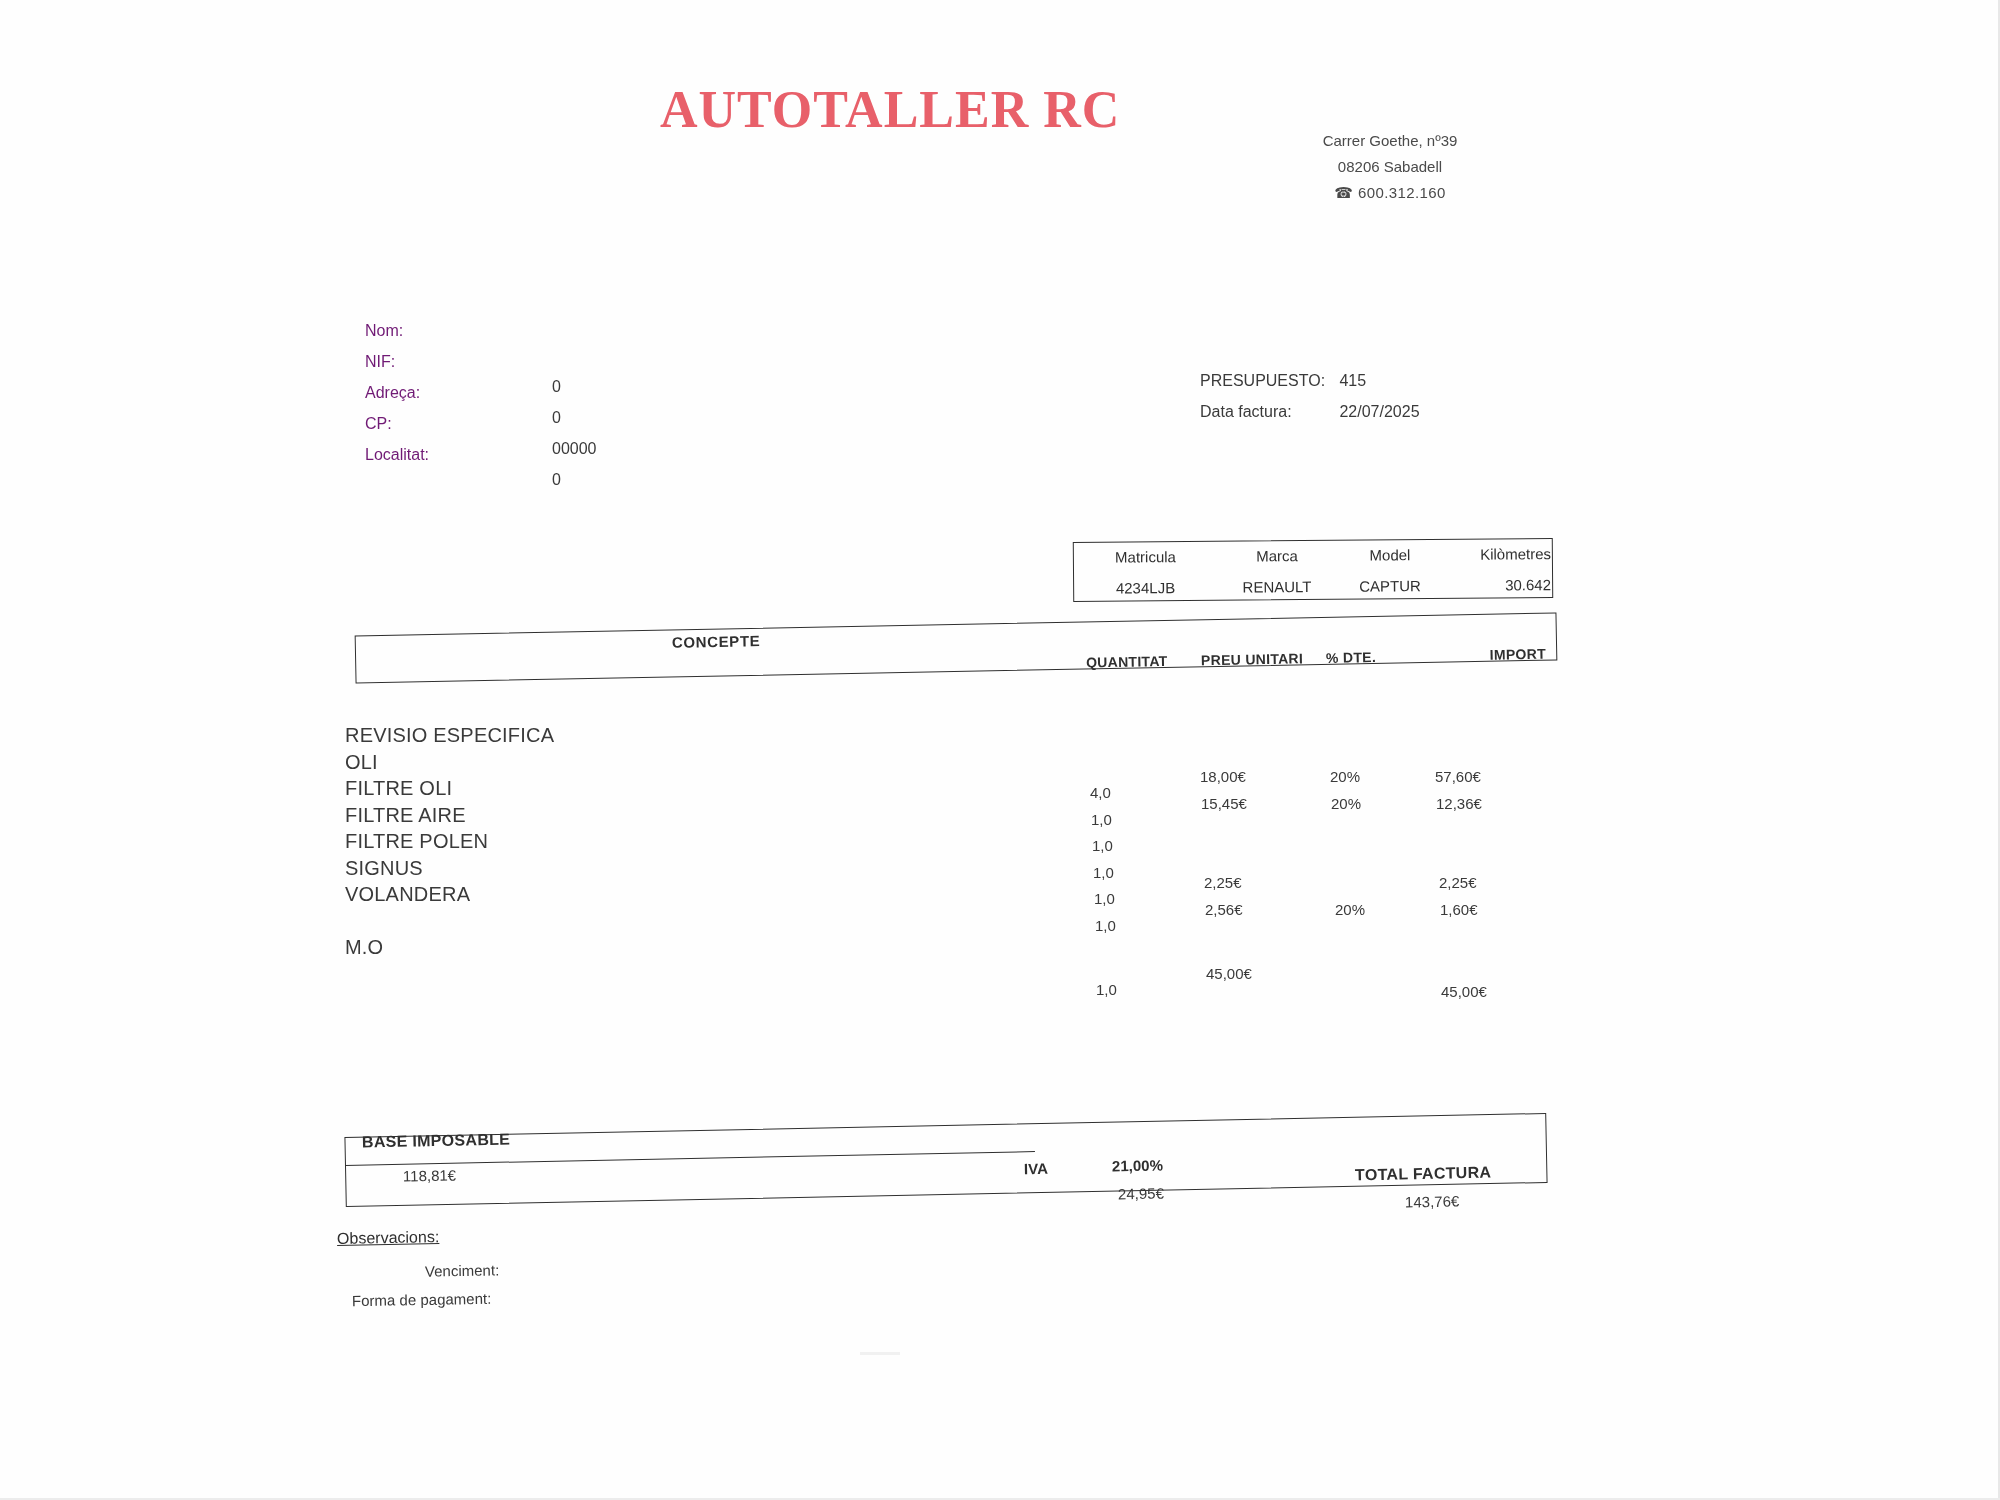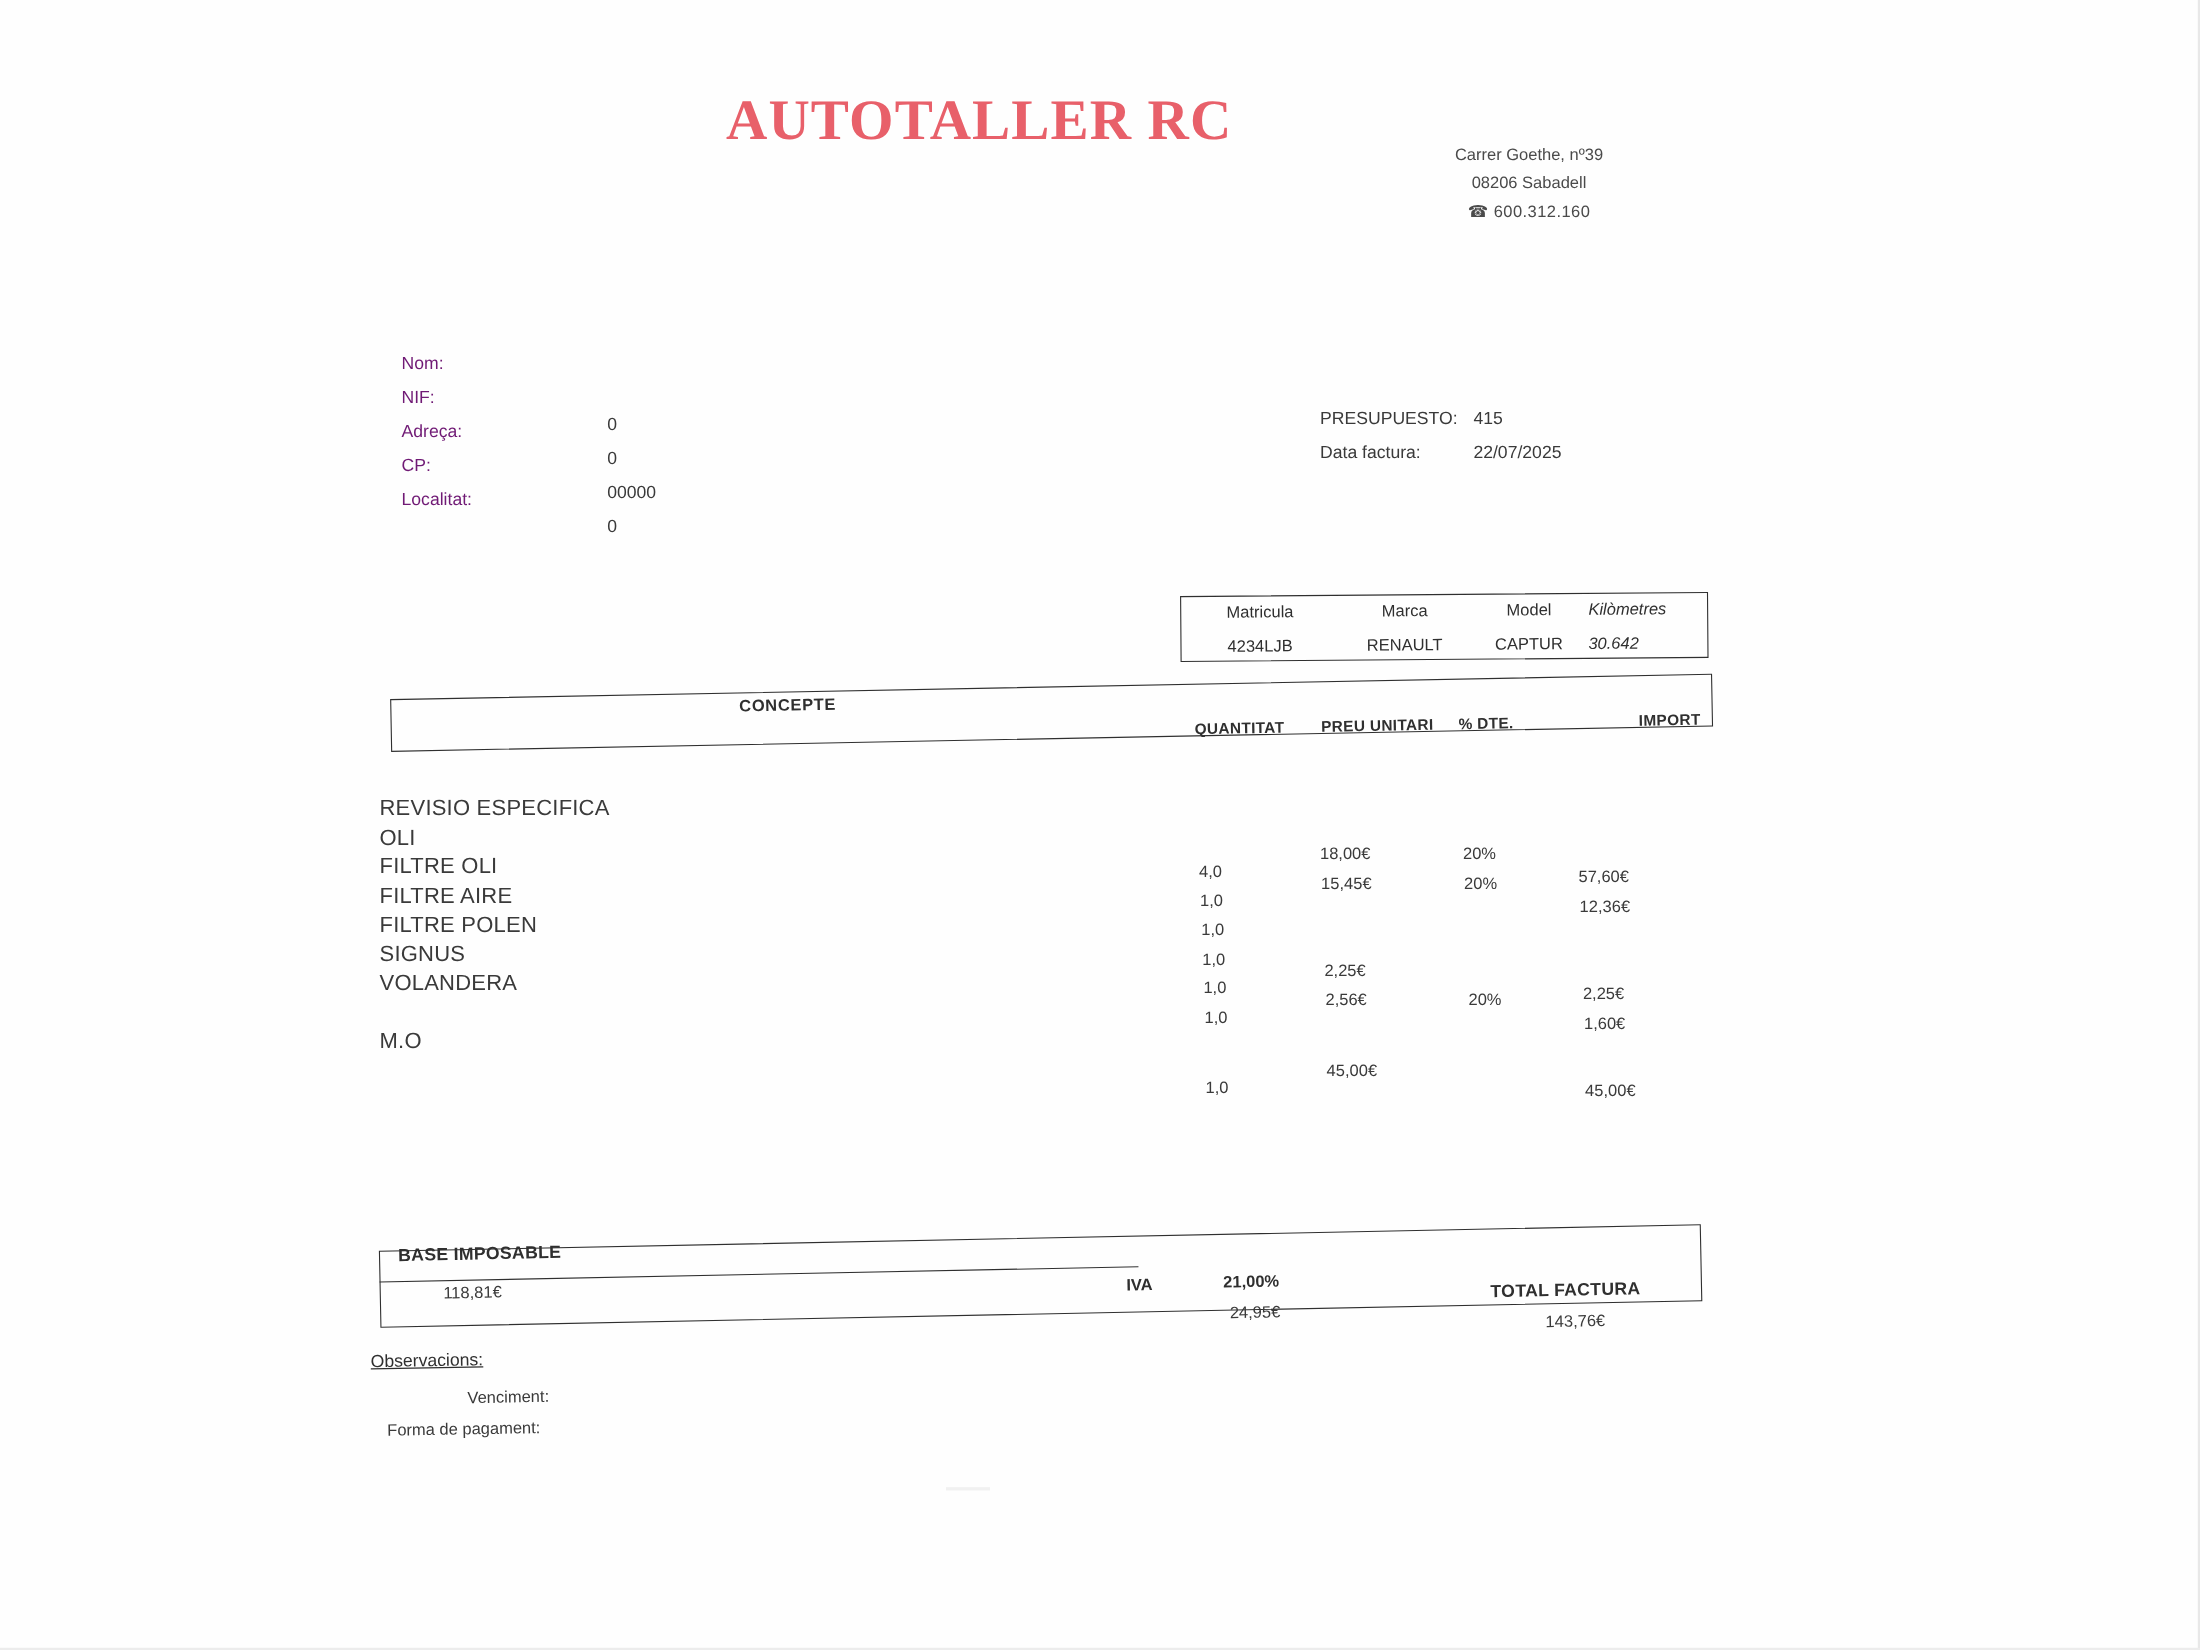--- a/index.html
+++ b/index.html
@@ -123,21 +123,21 @@
     top: 578px;
     width: 478px;
     font-size: 15px;
     color: #2f2f2f;
     transform: rotate(-0.45deg);
   }
   .veh-row { display: flex; }
   .veh-c1 { width: 145px; text-align: center; }
   .veh-c2 { width: 118px; text-align: center; }
   .veh-c3 { width: 108px; text-align: center; }
-  .veh-c4 { width: 107px; text-align: left; font-style: italic; }
+  .veh-c4 { width: 107px; text-align: right; }
 
   
   .concept-bar {
     position: absolute;
     left: 355px;
     top: 624px;
     width: 1200px;
     height: 46px;
     border: 1.5px solid #2f2f2f;
     transform: rotate(-1.1deg);
@@ -189,21 +189,21 @@
     color: #3a3a3a;
   }
   .num-row {
     display: flex;
     height: 26.5px;
     align-items: flex-start;
   }
   .n-qty   { width: 110px; text-align: left; margin-top: 16px; }
   .n-price { width: 130px; text-align: left; }
   .n-dto   { width: 105px; text-align: left; }
-  .n-imp   { width: 105px; text-align: left; margin-top: 21px; }
+  .n-imp   { width: 105px; text-align: left; }
 
   
   .r0 { margin-left: 0px; }
   .r1 { margin-left: 1px; }
   .r2 { margin-left: 2px; }
   .r3 { margin-left: 3px; }
   .r4 { margin-left: 4px; }
   .r5 { margin-left: 5px; }
   .r6 { margin-left: 6px; }
 

